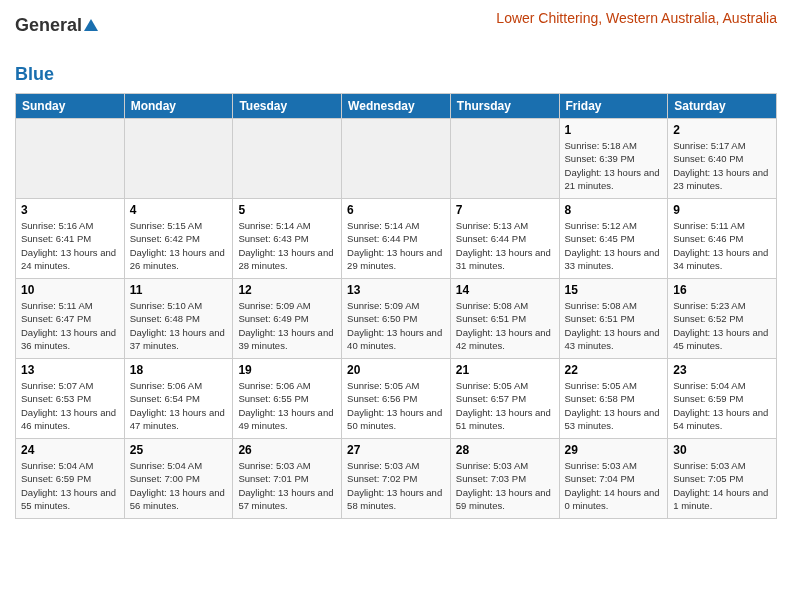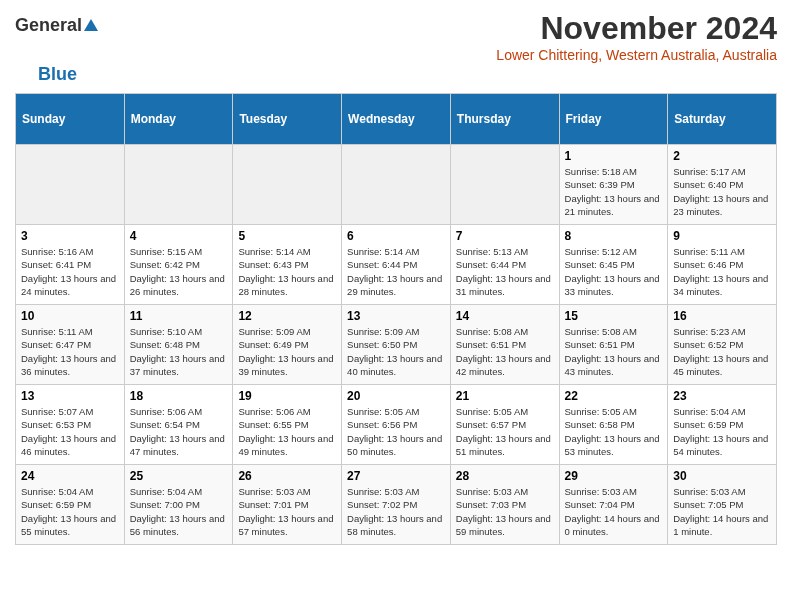--- a/index.html
+++ b/index.html
@@ -12,21 +12,21 @@
     }
     .header {
       display: flex;
       justify-content: space-between;
       align-items: flex-start;
       margin-bottom: 8px;
     }
     .logo {
       display: flex;
       flex-direction: column;
-      align-items: center;
+      align-items: flex-start;
       padding-top: 5px;
     }
     .logo-text-general {
       font-size: 18px;
       font-weight: bold;
       color: #333;
     }
     .logo-text-blue {
       font-size: 18px;
       font-weight: bold;
@@ -51,21 +51,21 @@
     }
     .calendar {
       width: 100%;
       border-collapse: collapse;
       font-size: 10px;
     }
     .calendar thead tr th {
       background-color: #1a6faf;
       color: #fff;
       text-align: left;
-      padding: 18px 6px;
+      padding: 5px 6px;
       font-size: 12px;
       border: 1px solid #ccc;
     }
     .calendar tbody tr td {
       border: 1px solid #ccc;
       vertical-align: top;
       padding: 4px 5px;
       width: calc(100% / 7);
       height: 80px;
       background: #fff;
@@ -95,21 +95,20 @@
   <div class="logo">
     <div class="logo-row">
       <span class="logo-text-general">General</span>
       <svg width="18" height="18" viewBox="0 0 18 18">
         <polygon points="9,2 16,14 2,14" fill="#1a6faf"></polygon>
       </svg>
     </div>
     <span class="logo-text-blue">Blue</span>
   </div>
   <div class="title-section">
-    <div class="month-year">November 2024</div>
     <div class="location">Lower Chittering, Western Australia, Australia</div>
   </div>
 </div>
 
 <table class="calendar">
   <thead>
     <tr>
     <th>Sunday</th>
         <th>Monday</th>
         <th>Tuesday</th>

